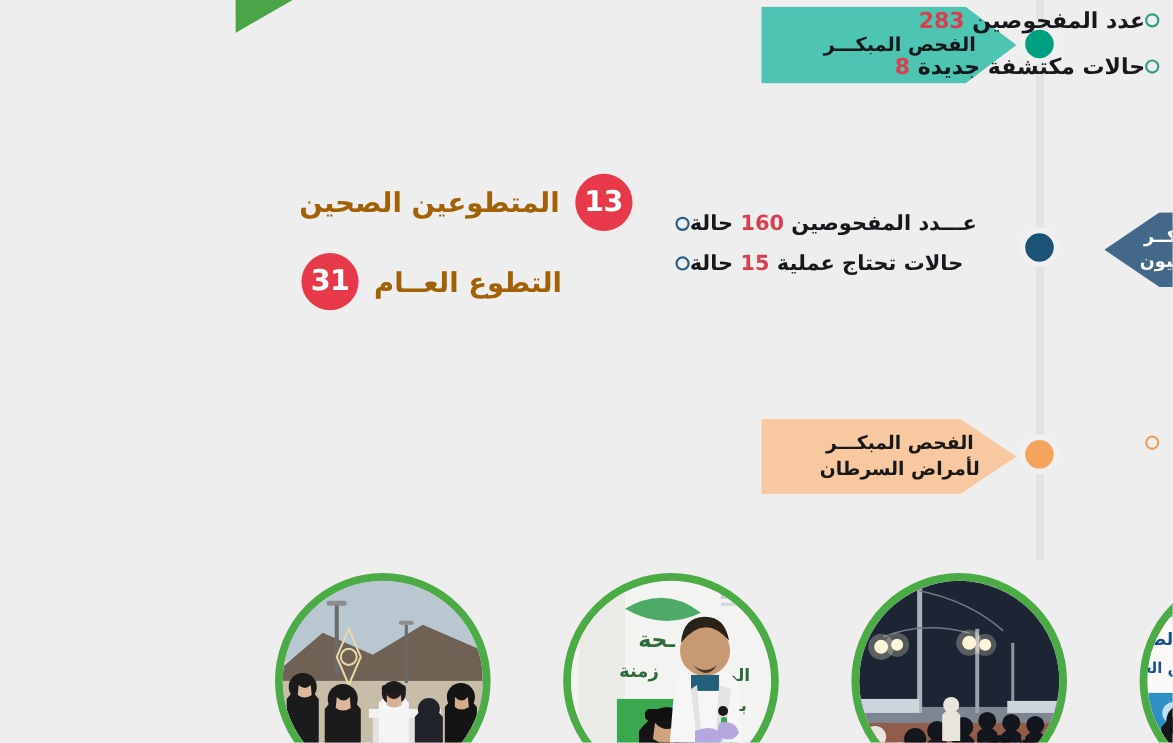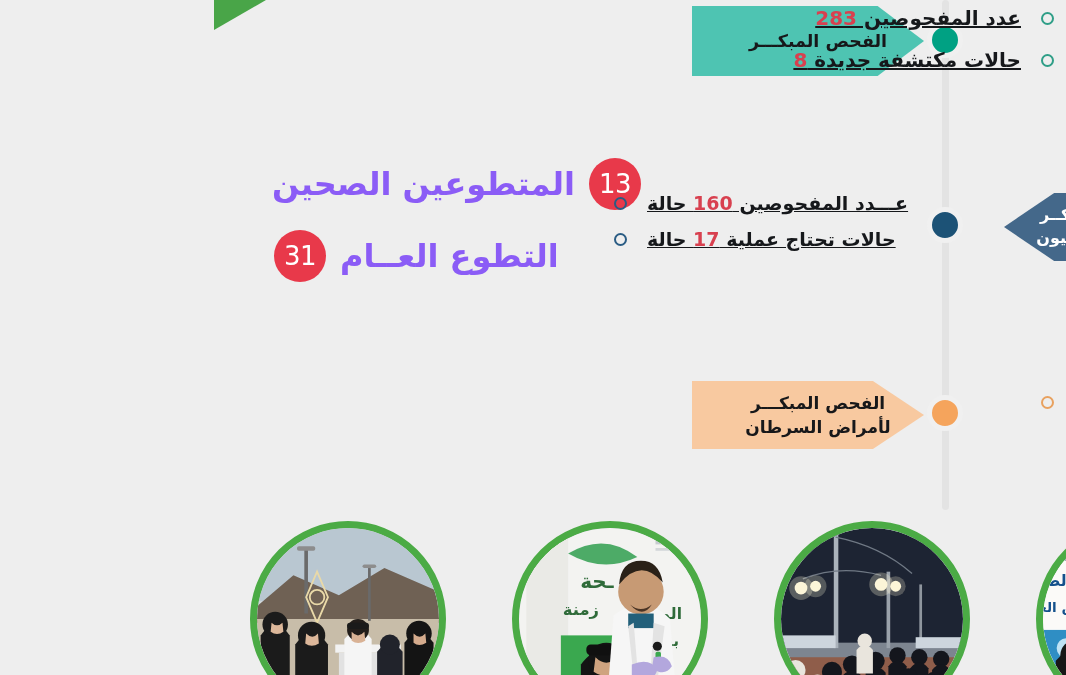--- a/index.html
+++ b/index.html
@@ -97,25 +97,24 @@
 
   
   .stat-list {
     position: absolute;
     display: flex;
     flex-direction: column;
   }
   .stat-row {
     display: flex;
     align-items: center;
-    gap: 20px;
+    gap: 0;
     font-weight: bold;
     white-space: nowrap;
     color: #16181b;
-    text-decoration: underline;
   }
   .bullet {
     width: 13px;
     height: 13px;
     border-radius: 50%;
     border: 2px solid #2f9e87;
     box-sizing: border-box;
     flex: 0 0 auto;
   }
   .bullet.navy   { border-color: #2a5c84; }
@@ -129,31 +128,31 @@
     align-items: center;
     gap: 14px;
   }
   .vol-badge {
     width: 52px;
     height: 52px;
     border-radius: 50%;
     background: #e8394a;
     color: #ffffff;
     font-size: 26px;
-    font-weight: normal;
+    font-weight: bold;
     display: flex;
     align-items: center;
     justify-content: center;
     flex: 0 0 auto;
     letter-spacing: -0.5px;
   }
   .vol-label {
-    font-size: 32px;
+    font-size: 25px;
     font-weight: bold;
-    color: #8b5cf6;
+    color: #a16207;
     white-space: nowrap;
     letter-spacing: 0.5px;
   }
 
   
   .photos {
     position: absolute;
     left: 0;
     bottom: 0;
     width: 1066px;
@@ -226,21 +225,21 @@
     </div>
   </div>
 
   <div class="stat-list" style="left:400px; top:192px; gap:14px; font-size:19px;text-align:right;">
     <div class="stat-row" style="flex-direction:row-reverse;">
       <span class="bullet navy"></span>
       <span>عـــدد المفحوصين <span class="num">160</span> حالة</span>
     </div>
     <div class="stat-row" style="flex-direction:row-reverse;">
       <span class="bullet navy"></span>
-      <span>حالات تحتاج عملية <span class="num">17</span> حالة</span>
+      <span>حالات تحتاج عملية <span class="num">15</span> حالة</span>
     </div>
   </div>
 
   <div class="callout orange" style="left:478px; top:381px; width:232px; height:68px;">
     <div class="txtwrap">
       <span class="line">الفحص المبكـــر</span>
       <span class="line">لأمراض السرطان</span>
     </div>
   </div>
 

